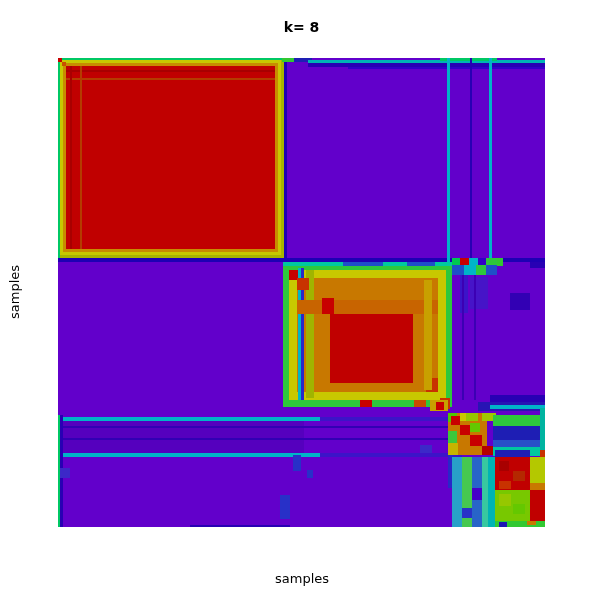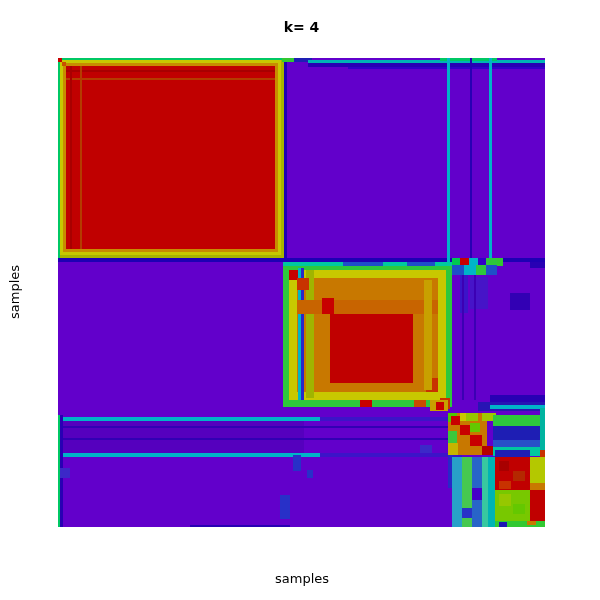--- a/index.html
+++ b/index.html
@@ -11,21 +11,21 @@
   .heatmap .cell{position:absolute;}
   .xlab{position:absolute;top:578px;left:302px;transform:translate(-50%,-50%);
         font-size:13px;white-space:nowrap;}
   .ylab{position:absolute;left:14px;top:292px;transform:translate(-50%,-50%) rotate(-90deg);
         font-size:13px;white-space:nowrap;}
 </style>
 </head>
 <body>
 
 <div class="page">
-  <div class="plot-title">k= 4</div>
+  <div class="plot-title">k= 8</div>
   <div class="heatmap" id="heatmap" style="left: 58px; top: 58px; width: 487px; height: 469px; background: rgb(98, 0, 203);">
       <div class="cell" style="left: 0px; top: 0px; width: 226px; height: 200px; background: rgb(168, 180, 0);"></div>
       <div class="cell" style="left: 0px; top: 0px; width: 226px; height: 2px; background: rgb(0, 200, 100);"></div>
       <div class="cell" style="left: 0px; top: 0px; width: 2px; height: 200px; background: rgb(0, 200, 100);"></div>
       <div class="cell" style="left: 2px; top: 2px; width: 221px; height: 195px; background: rgb(200, 200, 0);"></div>
       <div class="cell" style="left: 5px; top: 5px; width: 215px; height: 189px; background: rgb(200, 140, 0);"></div>
       <div class="cell" style="left: 8px; top: 8px; width: 209px; height: 183px; background: rgb(192, 0, 0);"></div>
       <div class="cell" style="left: 8px; top: 12px; width: 209px; height: 2px; background: rgb(168, 0, 0);"></div>
       <div class="cell" style="left: 8px; top: 20px; width: 209px; height: 2px; background: rgb(180, 60, 0);"></div>
       <div class="cell" style="left: 12px; top: 8px; width: 2px; height: 183px; background: rgb(168, 0, 0);"></div>

